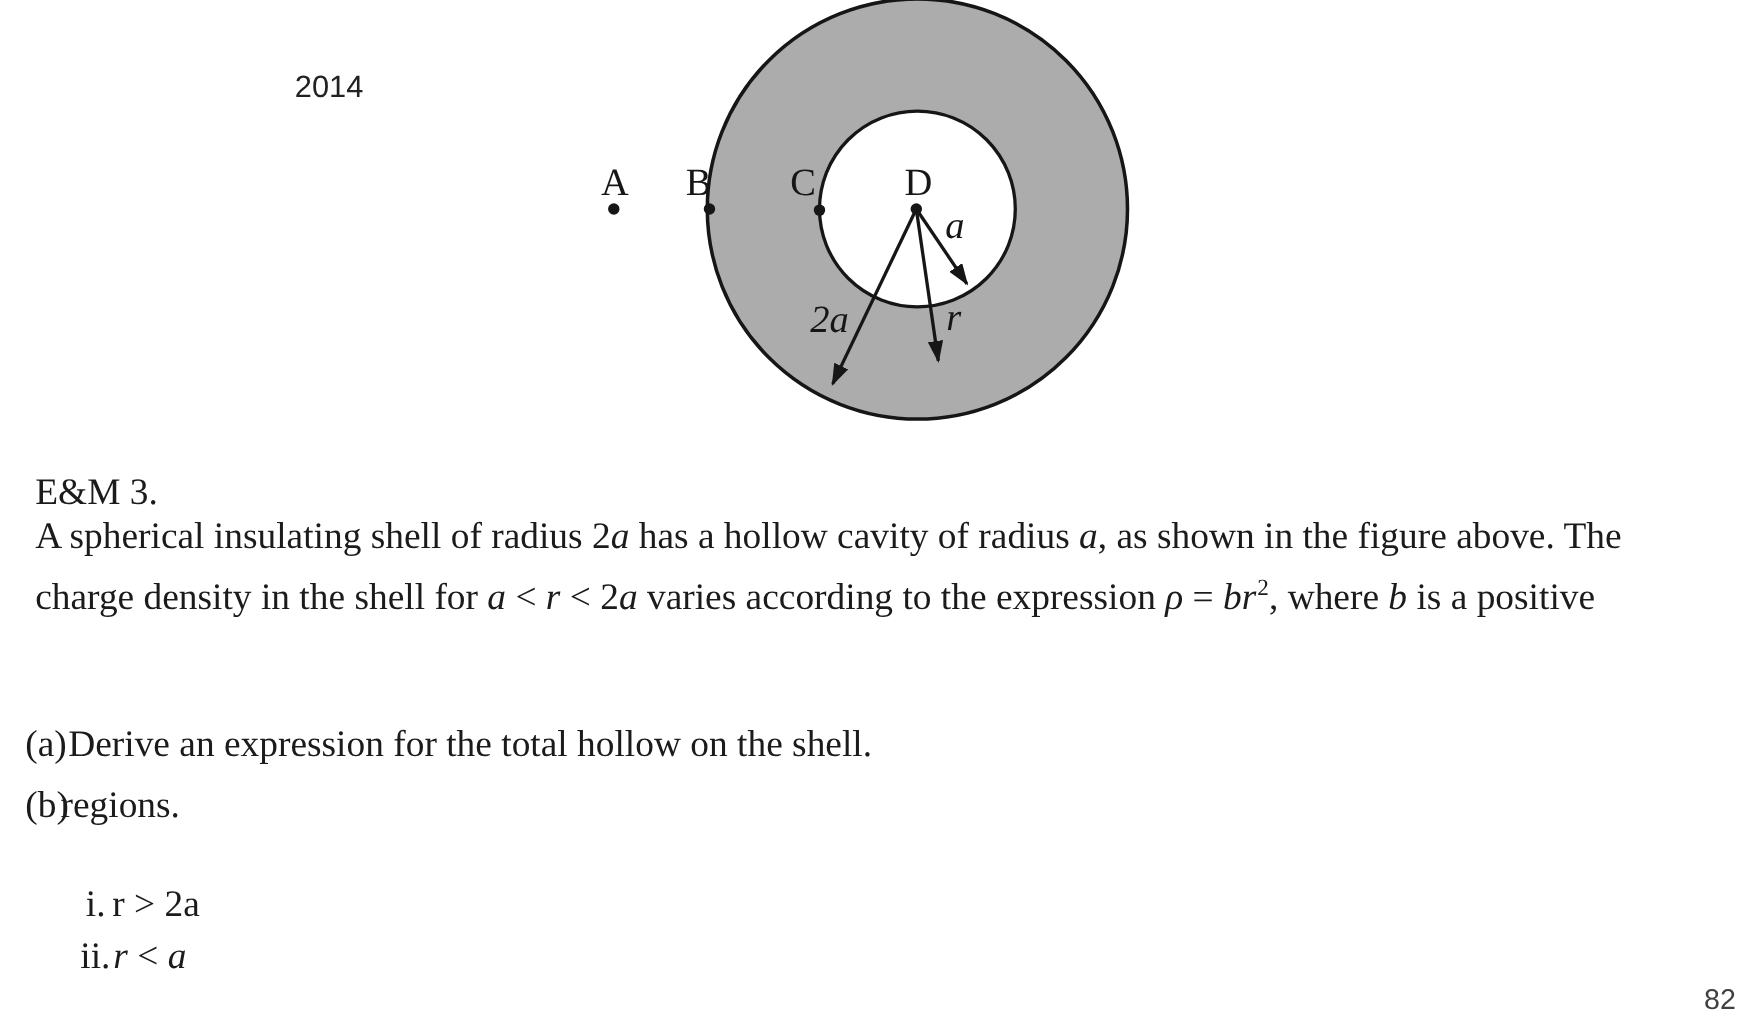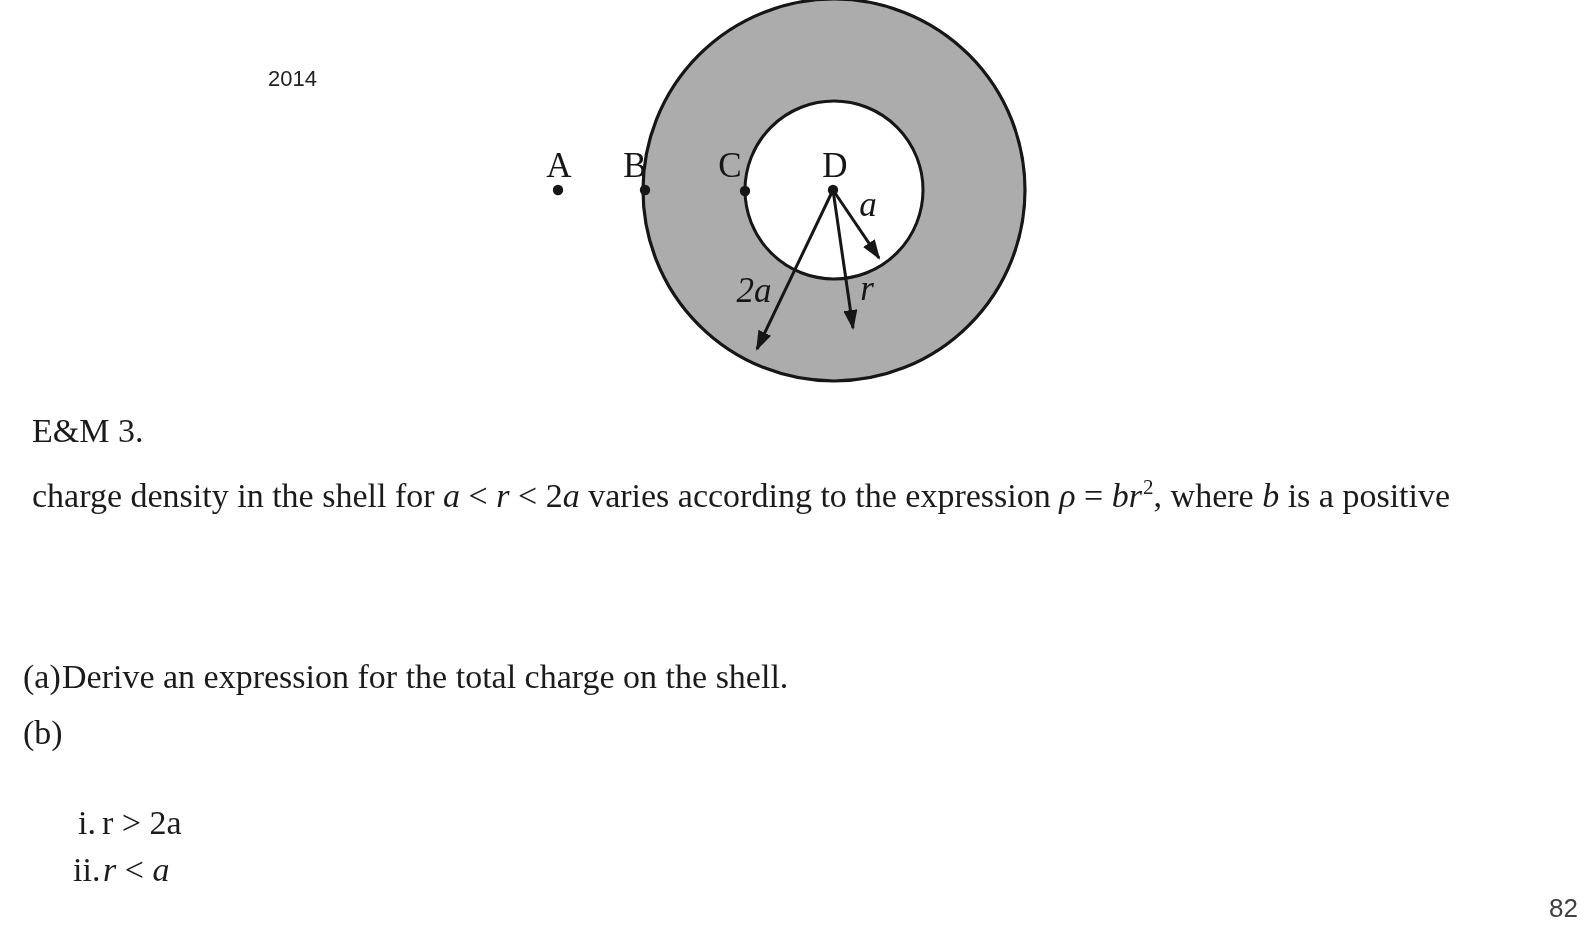--- a/index.html
+++ b/index.html
@@ -3,28 +3,28 @@
 <meta charset="utf-8">
 <style>
   html,body{margin:0;padding:0;}
   body{
     width:1593px;height:935px;overflow:hidden;background:#ffffff;
     font-family:"Liberation Serif", serif;color:#1b1b1b;position:relative;
   }
   .page{position:absolute;inset:0;width:1593px;height:935px;background:#ffffff;}
   .year{
     position:absolute;left:268px;top:62px;
-    font-family:"Liberation Sans", sans-serif;font-size:22px;line-height:33px;color:#222222;
+    font-family:"Liberation Sans", sans-serif;font-size:28px;line-height:33px;color:#222222;
     white-space:nowrap;
   }
   .figure{position:absolute;left:530px;top:0px;}
   .fig-label{font-family:"Liberation Serif", serif;font-size:35px;fill:#161616;}
   .fig-label-italic{font-family:"Liberation Serif", serif;font-size:35px;font-style:italic;fill:#161616;}
   .heading{
-    position:absolute;left:32px;top:407px;font-size:34px;line-height:47px;white-space:nowrap;
+    position:absolute;left:32px;top:424px;font-size:34px;line-height:47px;white-space:nowrap;
   }
   .para{position:absolute;left:32px;top:464px;}
   .pline{height:47px;line-height:47px;font-size:34px;white-space:nowrap;}
   .row{position:absolute;display:flex;line-height:40px;font-size:34px;white-space:nowrap;}
   .plabel{flex:none;}
   .part-a{left:23px;top:657px;}
   .part-a .plabel{width:39px;}
   .part-b{left:23px;top:713px;}
   .part-b .plabel{width:32px;}
   .item-i{left:78px;top:803px;}
@@ -71,31 +71,33 @@
     <text class="fig-label" x="305" y="177" text-anchor="middle">D</text>
 
     <text class="fig-label-italic" x="338" y="216" text-anchor="middle">a</text>
     <text class="fig-label-italic" x="224" y="302" text-anchor="middle">2a</text>
     <text class="fig-label-italic" x="337" y="300" text-anchor="middle">r</text>
   </svg>
 
   <div class="heading">E&amp;M 3.</div>
 
   <div class="para">
+    <div class="pline"><span>A spherical insulating shell of radius 2</span><span class="it">a</span><span> has a hollow cavity of radius </span><span class="it">a</span><span>, as shown in the figure above. The</span></div>
     <div class="pline"><span>charge density in the shell for </span><span class="it">a</span><span> &lt; </span><span class="it">r</span><span> &lt; 2</span><span class="it">a</span><span> varies according to the expression </span><span class="it">ρ</span><span> = </span><span class="it">br</span><span class="sup">2</span><span>, where </span><span class="it">b</span><span> is a positive</span></div>
   </div>
 
   <div class="row part-a">
     <span class="plabel">(a)</span>
-    <span class="ptext"><span>Derive an expression for the total charge on the shell.</span></span>
+    <span class="ptext"><span>Derive an expression for the total hollow on the shell.</span></span>
   </div>
 
   <div class="row part-b">
     <span class="plabel">(b)</span>
     <span class="ptext">
+      <div><span>regions.</span></div>
     </span>
   </div>
 
   <div class="row item-i">
     <span class="plabel">i.</span>
     <span><span>r &gt; 2a</span></span>
   </div>
 
   <div class="row item-ii">
     <span class="plabel">ii.</span>

